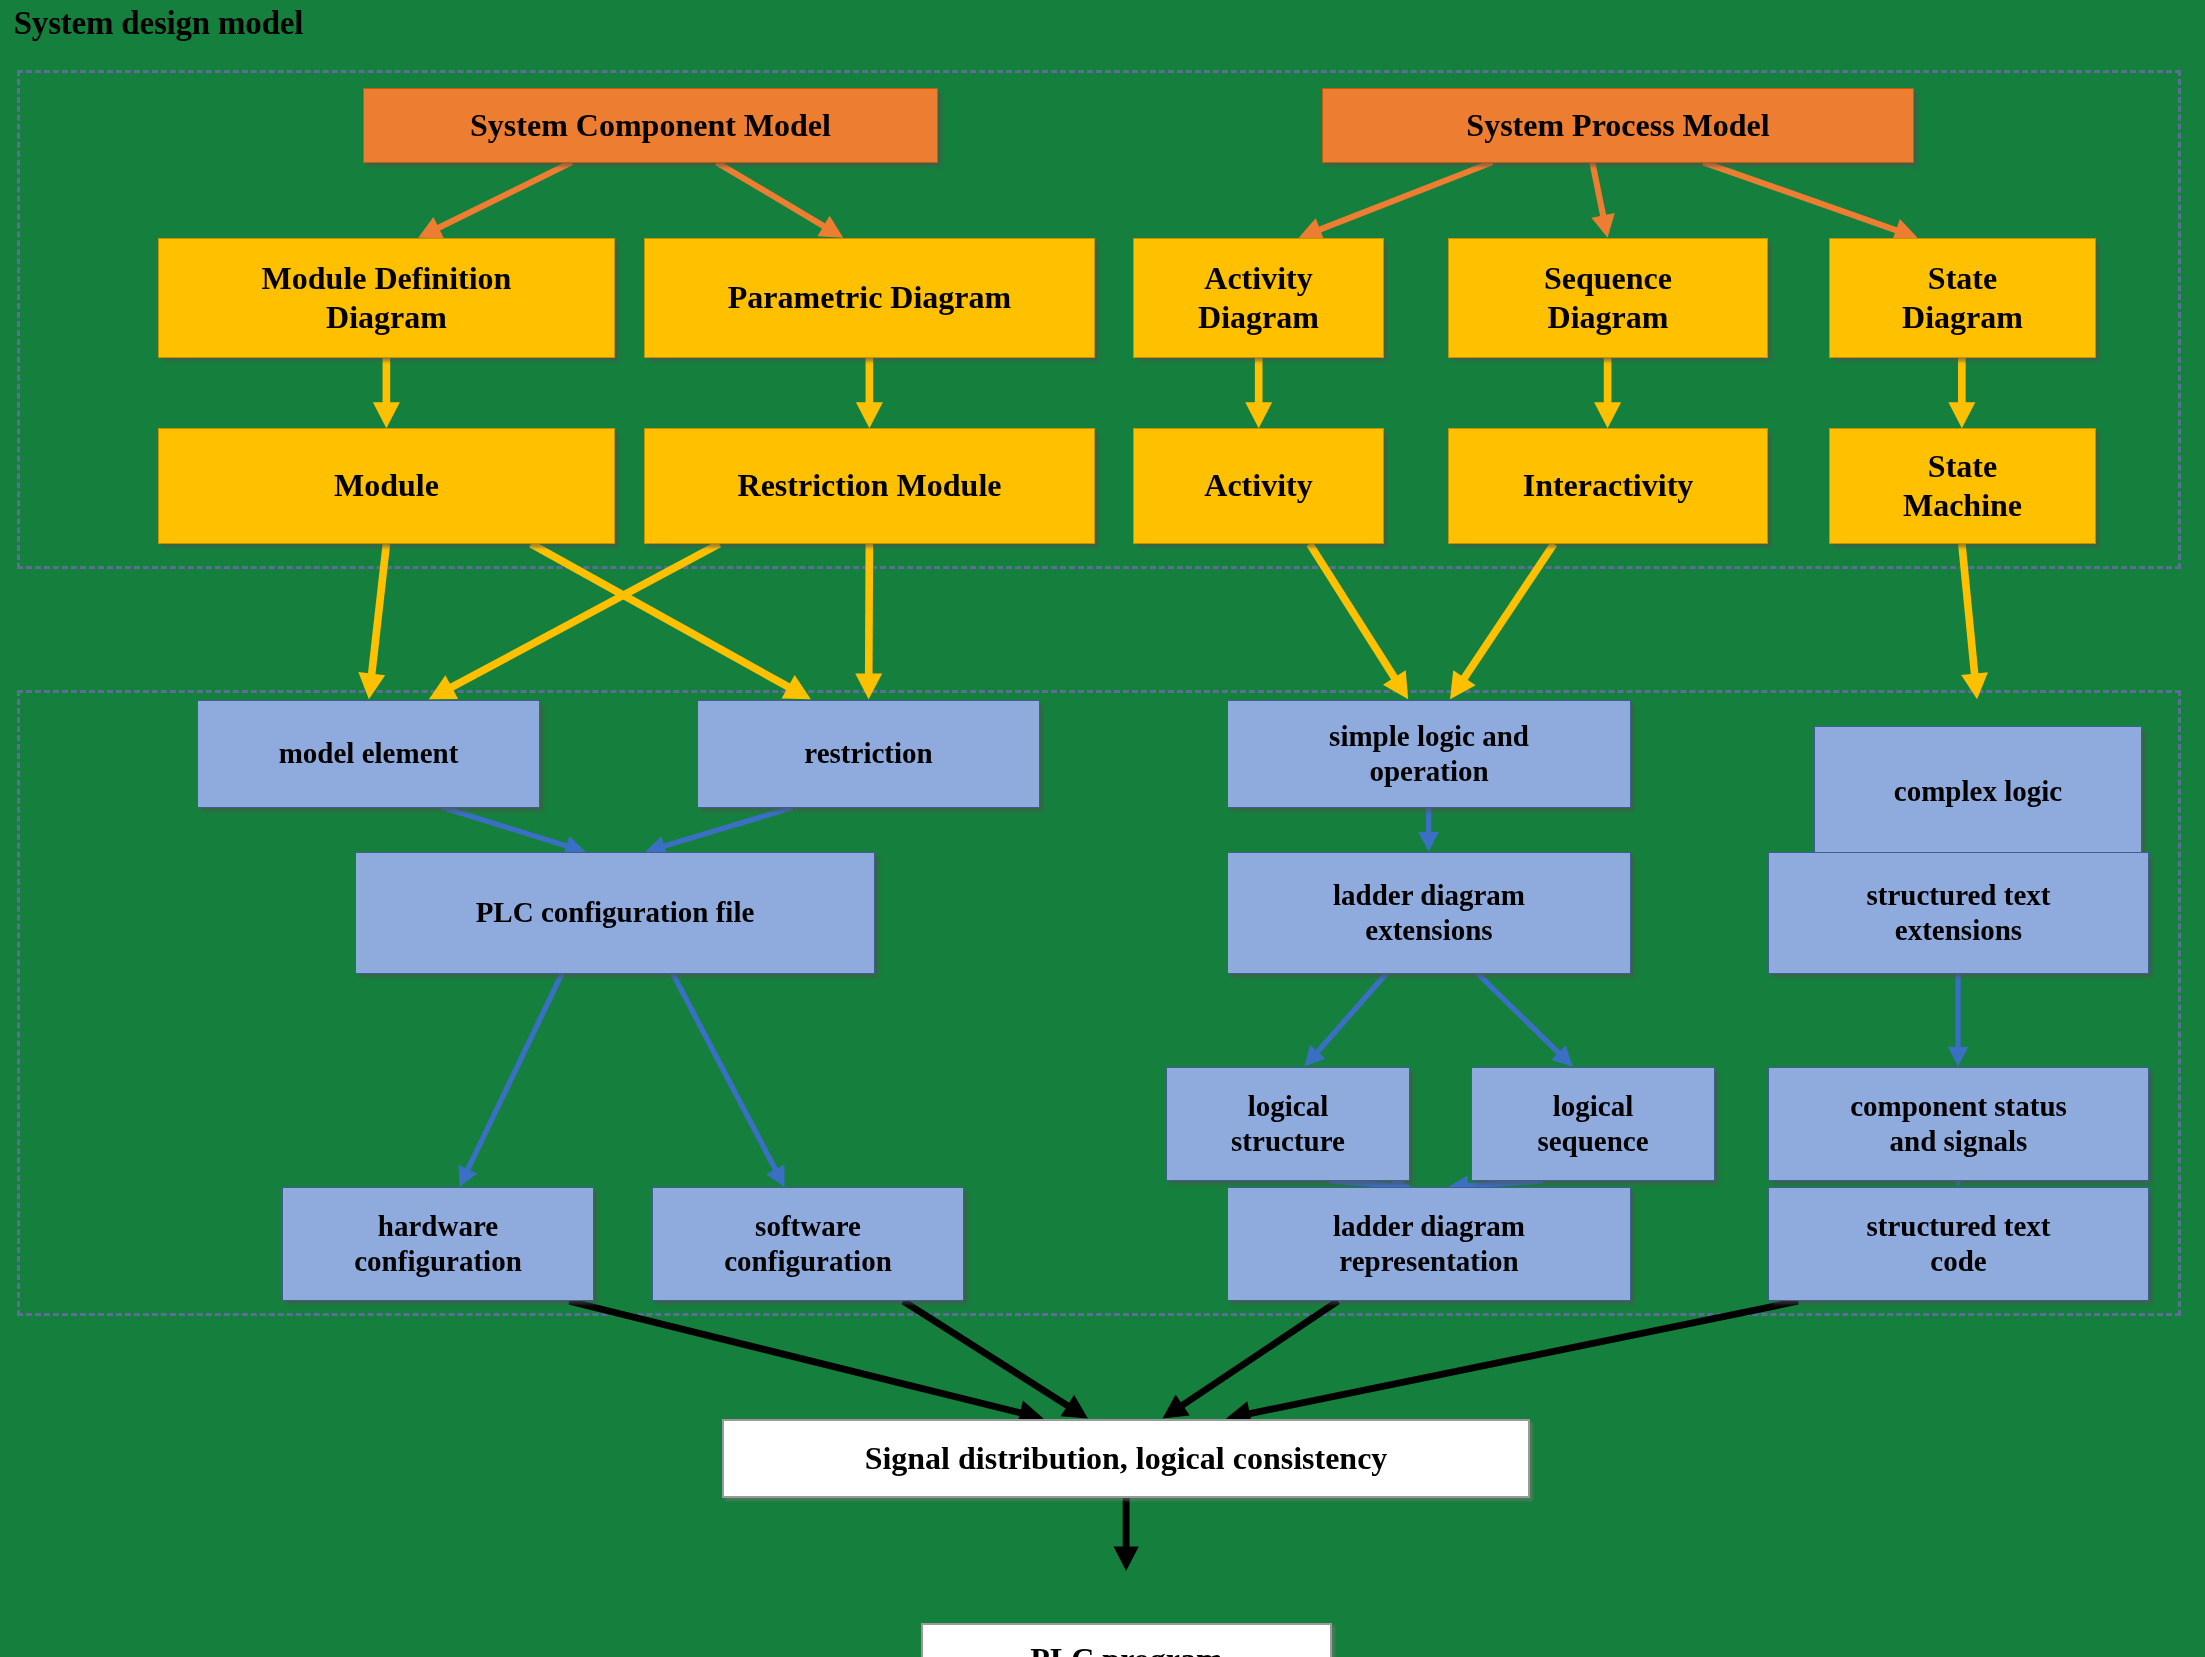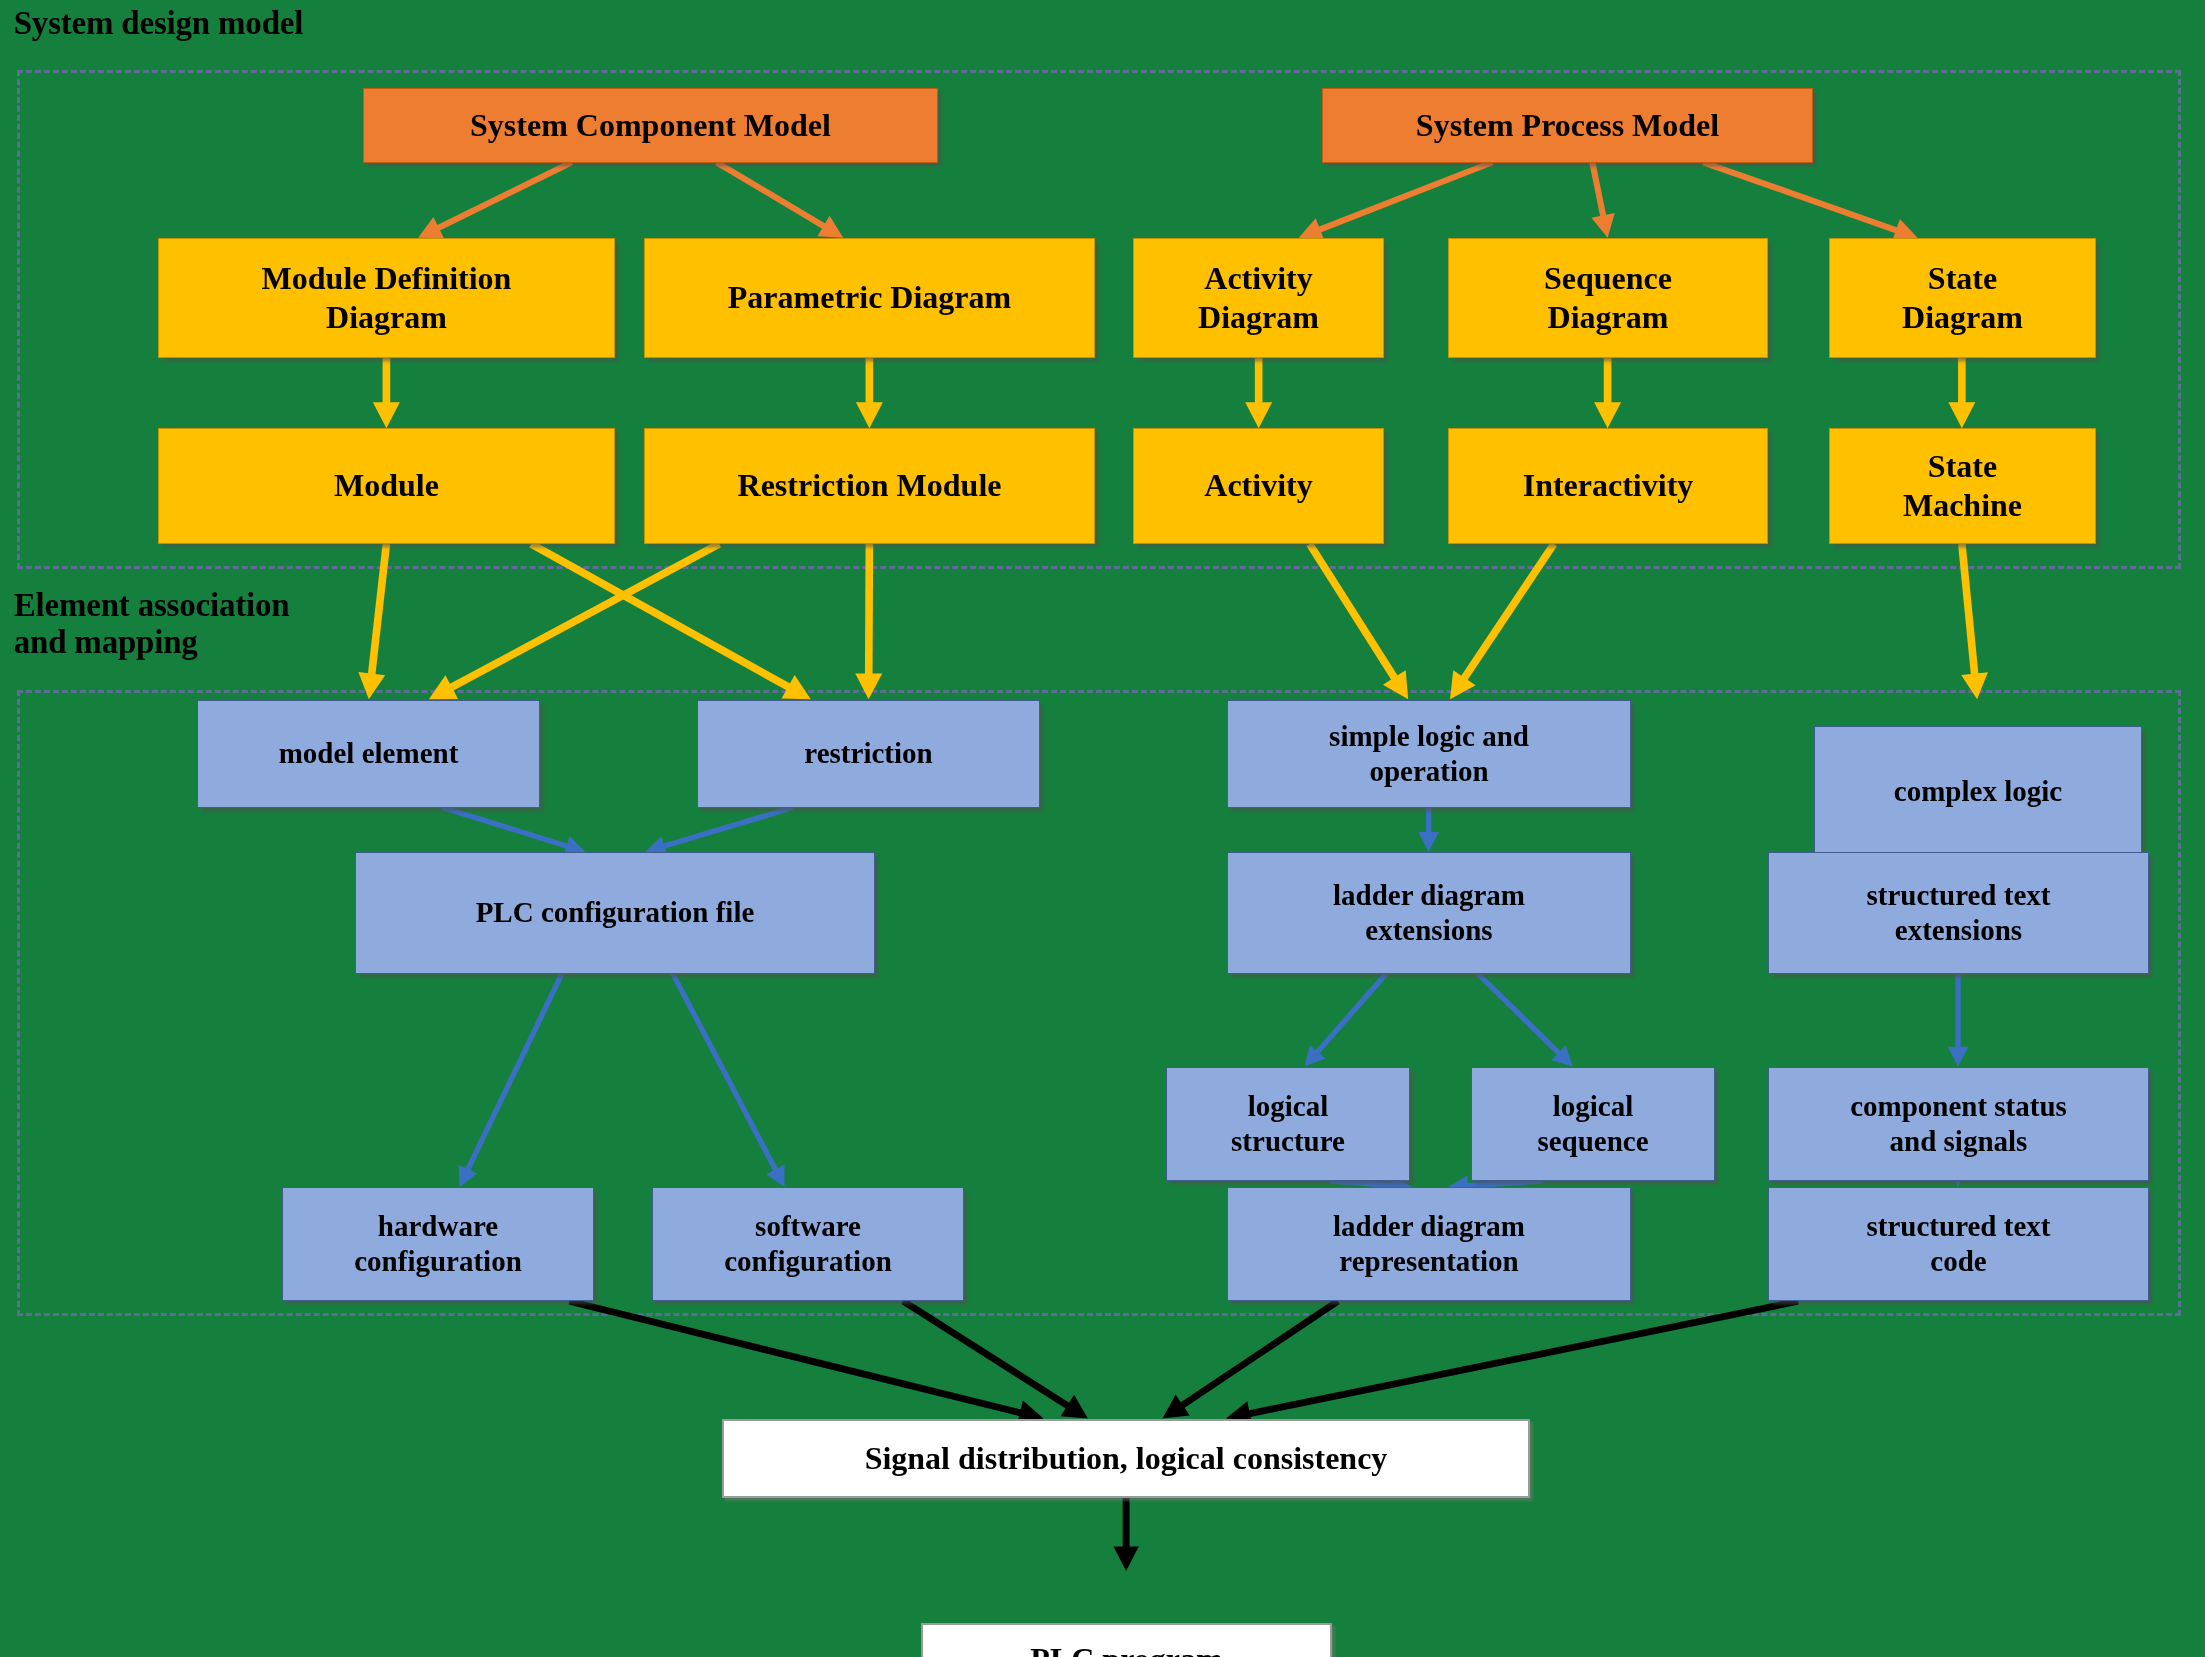--- a/index.html
+++ b/index.html
@@ -68,22 +68,20 @@
 </style>
 </head>
 <body>
 
 <div id="canvas">
 
   <div class="dash-frame" id="frame-0" style="left: 17px; top: 70px; width: 2164px; height: 499px;"></div>
   <div class="dash-frame" id="frame-1" style="left: 17px; top: 690px; width: 2164px; height: 626px;"></div>
 
   <div class="sect-label" id="sect-0" style="left: 13.7px; top: 4.6px;">System design model</div>
-  <div class="sect-label" id="sect-1" style="left: 13.7px; top: 587px;">Element association
-and mapping</div>
 
   <svg id="edges" xmlns="http://www.w3.org/2000/svg" viewBox="0 0 2894 2175" width="2205" height="1657">
       <line x1="750.25" y1="213" x2="566.2025505203451" y2="303.40286528645913" stroke="#ed7d31" stroke-width="8" stroke-linecap="butt"></line>
       <polygon points="548.7,312 568.7492930296983,284.7715984859688 582.5047085713636,312.7756793185209" fill="#ed7d31"></polygon>
       <line x1="940.45" y1="213" x2="1089.8677462494848" y2="302.01941914123483" stroke="#ed7d31" stroke-width="8" stroke-linecap="butt"></line>
       <polygon points="1106.62,312 1072.862837235272,310.0470632176965 1088.8317666092964,283.24345721687223" fill="#ed7d31"></polygon>
       <line x1="1958.6" y1="213" x2="1722.729093539902" y2="304.9194604768922" stroke="#ed7d31" stroke-width="8" stroke-linecap="butt"></line>
       <polygon points="1704.56,312 1726.8480199813628,286.5715874402203 1738.1768832183354,315.64213710406347" fill="#ed7d31"></polygon>
       <line x1="2090" y1="213" x2="2106.138613861386" y2="292.88613861386136" stroke="#ed7d31" stroke-width="8" stroke-linecap="butt"></line>
       <polygon points="2110,312 2088.768316831683,285.68316831683165 2119.350495049505,279.5049504950495" fill="#ed7d31"></polygon>
@@ -144,21 +142,21 @@
       <line x1="1755.9" y1="1708" x2="1542.9295303915824" y2="1850.436603490386" stroke="#000000" stroke-width="9" stroke-linecap="butt"></line>
       <polygon points="1525.64,1862 1542.9885603178204,1830.3785349027128 1561.4899947332024,1858.0417835292444" fill="#000000"></polygon>
       <line x1="2360" y1="1708" x2="1629.4159662185202" y2="1857.8214834376636" stroke="#000000" stroke-width="9" stroke-linecap="butt"></line>
       <polygon points="1609.04,1862 1637.044827086316,1839.2707400062047 1643.7304535860542,1871.8722859558372" fill="#000000"></polygon>
       <line x1="1478" y1="1966" x2="1478" y2="2041.2" stroke="#000000" stroke-width="9" stroke-linecap="butt"></line>
       <polygon points="1478,2062 1461.36,2030 1494.64,2030" fill="#000000"></polygon>
     </svg>
 
   <div id="nodes-host">
       <div class="node orange" id="node-system-component-model" style="left: 363px; top: 88px; width: 575px; height: 75px;"><span>System Component Model</span></div>
-      <div class="node orange" id="node-system-process-model" style="left: 1322px; top: 88px; width: 491px; height: 75px;"><span>System Process Model</span></div>
+      <div class="node orange" id="node-system-process-model" style="left: 1322px; top: 88px; width: 592px; height: 75px;"><span>System Process Model</span></div>
       <div class="node yellow" id="node-module-definition-diagram" style="left: 158px; top: 238px; width: 457px; height: 120px;"><span>Module Definition
 Diagram</span></div>
       <div class="node yellow" id="node-parametric-diagram" style="left: 644px; top: 238px; width: 451px; height: 120px;"><span>Parametric Diagram</span></div>
       <div class="node yellow" id="node-activity-diagram" style="left: 1133px; top: 238px; width: 251px; height: 120px;"><span>Activity
 Diagram</span></div>
       <div class="node yellow" id="node-sequence-diagram" style="left: 1448px; top: 238px; width: 320px; height: 120px;"><span>Sequence
 Diagram</span></div>
       <div class="node yellow" id="node-state-diagram" style="left: 1829px; top: 238px; width: 267px; height: 120px;"><span>State
 Diagram</span></div>
       <div class="node yellow" id="node-module" style="left: 158px; top: 428px; width: 457px; height: 116px;"><span>Module</span></div>

